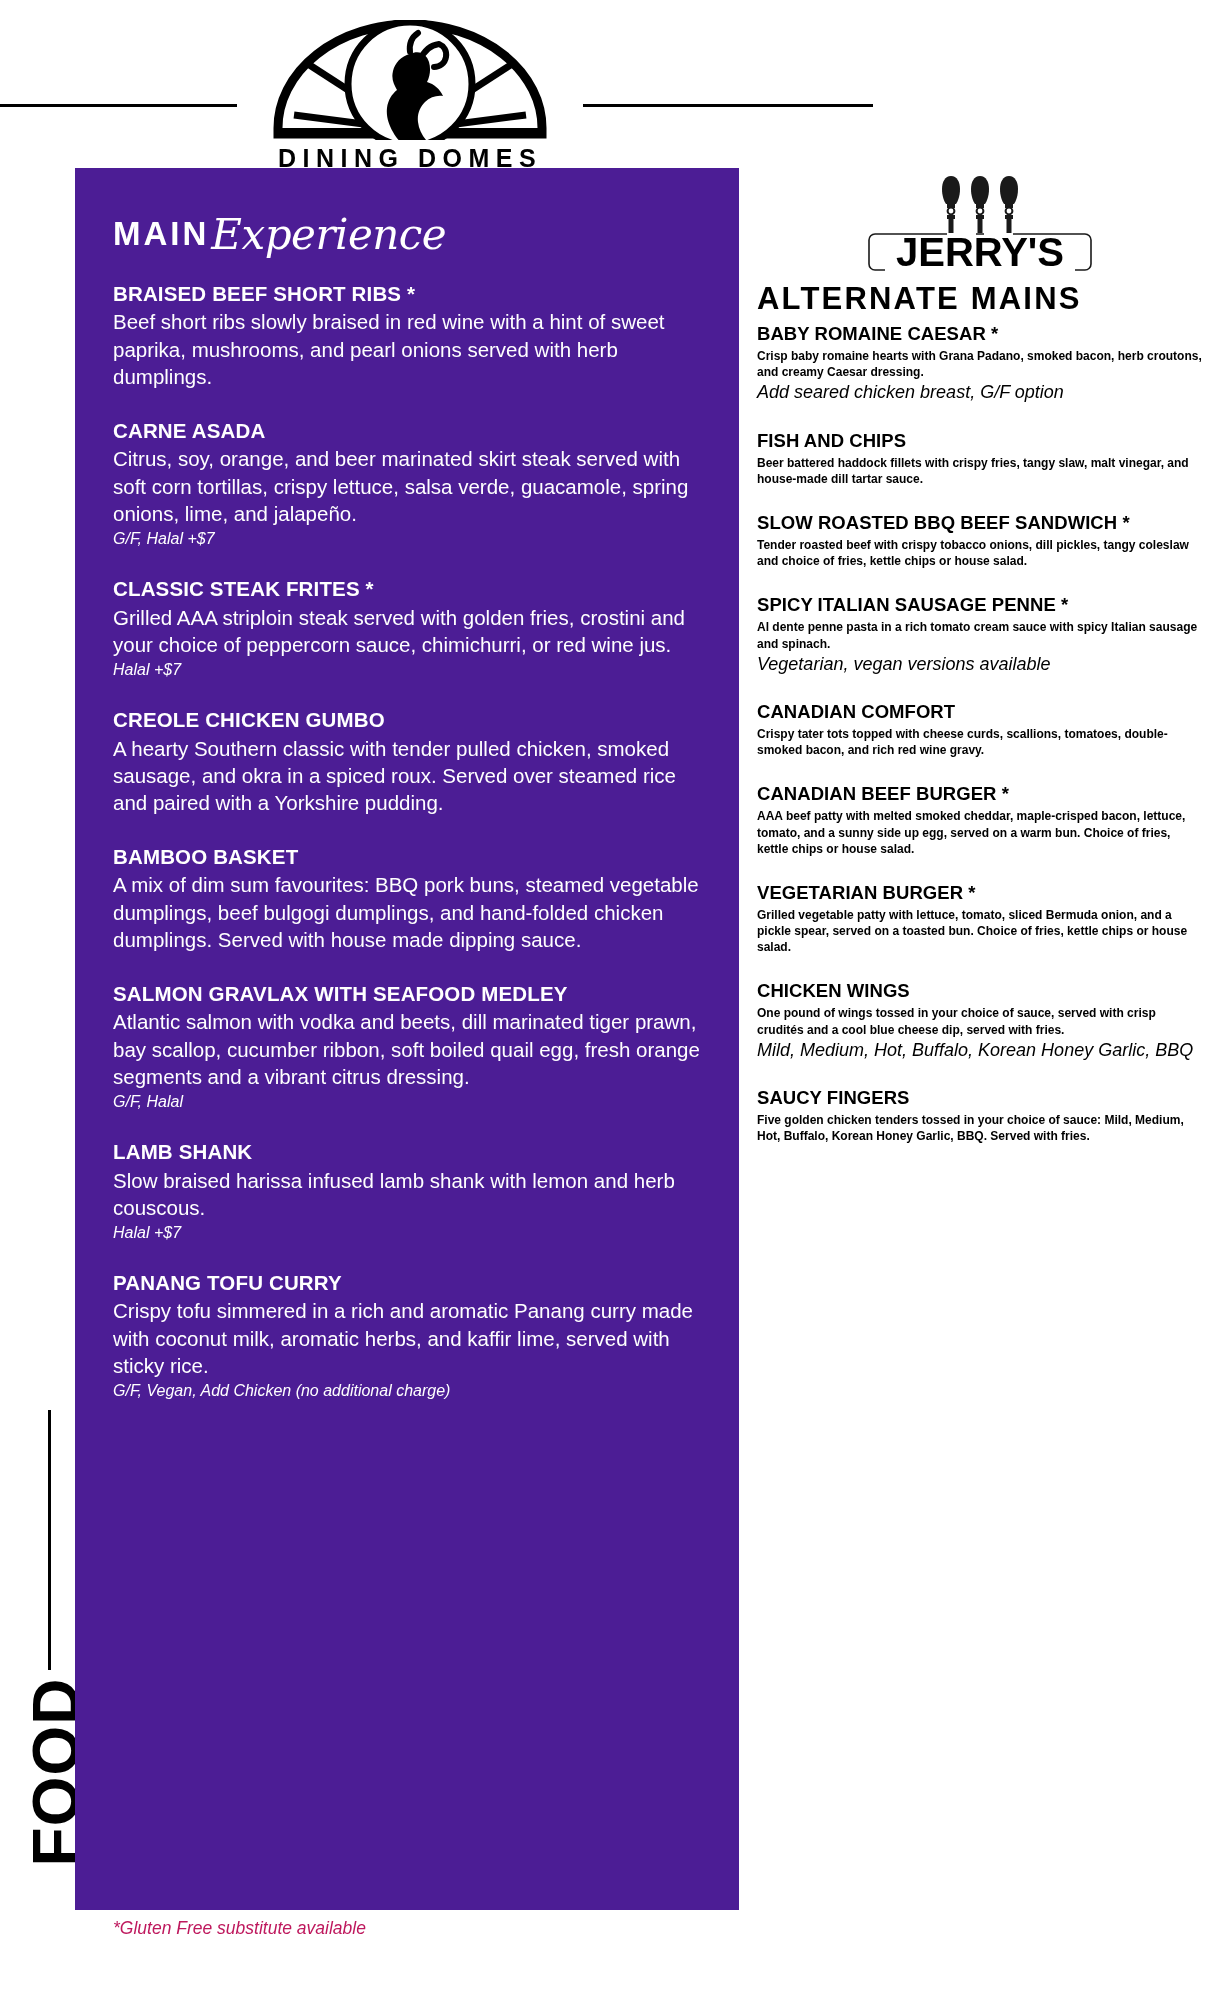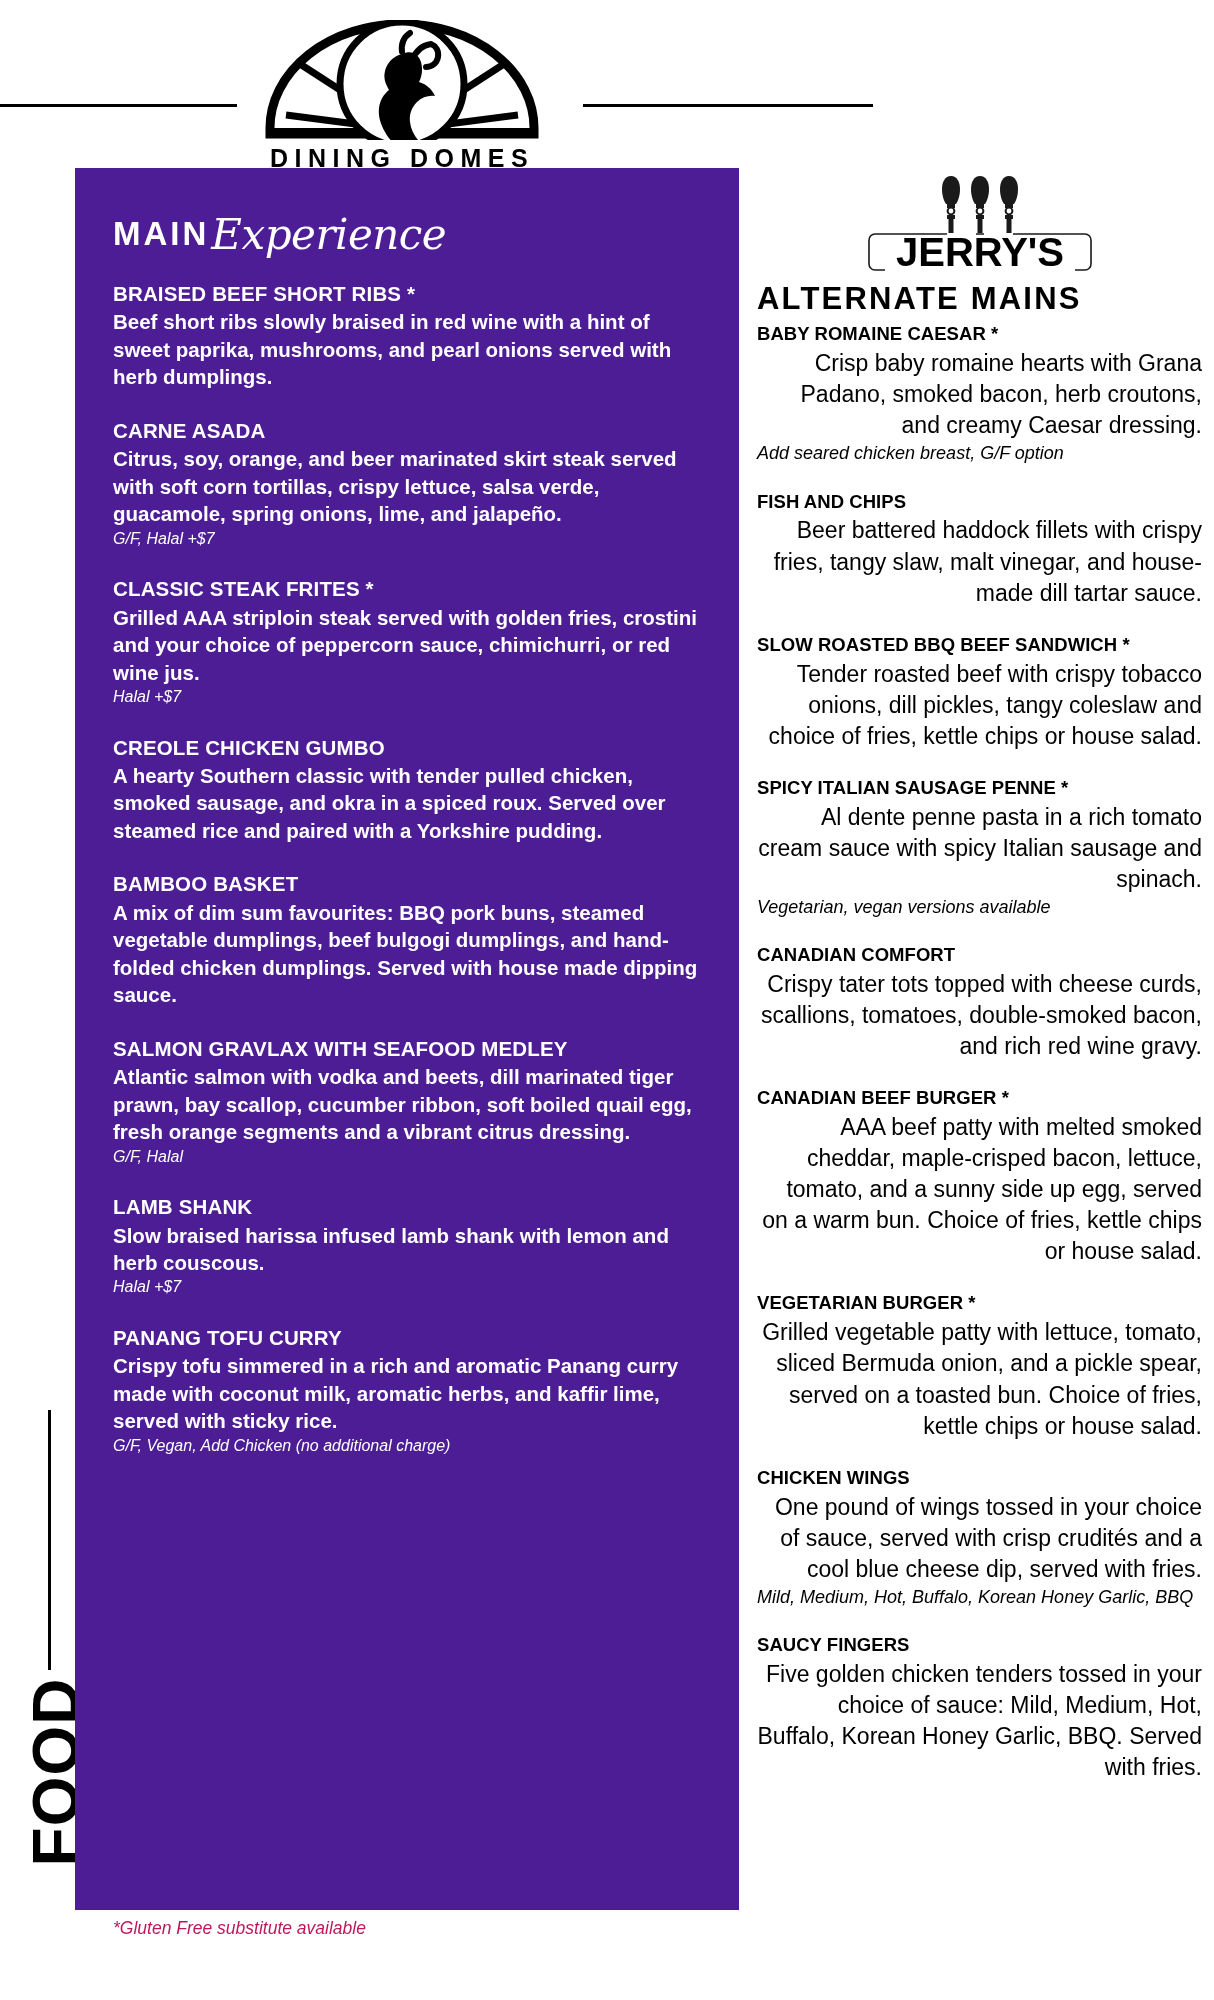--- a/index.html
+++ b/index.html
@@ -28,21 +28,21 @@
     background: #000;
   }
   .rule-right {
     position: absolute;
     left: 583px; top: 104px;
     width: 290px; height: 3px;
     background: #000;
   }
   .logo-wrap {
     position: absolute;
-    left: 247px; top: 20px;
+    left: 255px; top: 20px;
     width: 310px;
     text-align: center;
   }
   .logo-mark { width: 300px; height: 120px; display:block; margin:0 auto; }
   .logo-word {
     font-size: 25px;
     font-weight: 700;
     letter-spacing: 6.5px;
     color: #000;
     margin-top: 4px;
@@ -111,21 +111,21 @@
   .item:last-child { margin-bottom: 0; }
   .item-name {
     font-size: 20.5px;
     font-weight: 700;
     letter-spacing: 0.15px;
     line-height: 1.34;
     margin: 0 0 1px 0;
   }
   .item-desc {
     font-size: 20.5px;
-    font-weight: 700;
+    font-weight: 400;
     line-height: 1.34;
     margin: 0;
   }
   .item-note {
     font-size: 16px;
     font-style: italic;
     line-height: 1.34;
     margin: 0;
   }
 
@@ -161,26 +161,25 @@
   .r-item:last-child { margin-bottom: 16px; }
   .r-name {
     font-size: 18.5px;
     font-weight: 700;
     letter-spacing: 0.05px;
     line-height: 1.35;
     margin: 0 0 1px 0;
     color: #000;
   }
   .r-desc {
-    font-size: 23px;
-    font-weight: 400;
+    font-size: 12px;
+    font-weight: 700;
     line-height: 1.35;
     margin: 0;
     color: #000;
-    text-align: right;
   }
   .r-note {
     font-size: 18px;
     font-style: italic;
     line-height: 1.35;
     margin: 0;
     color: #000;
   }
 
   

